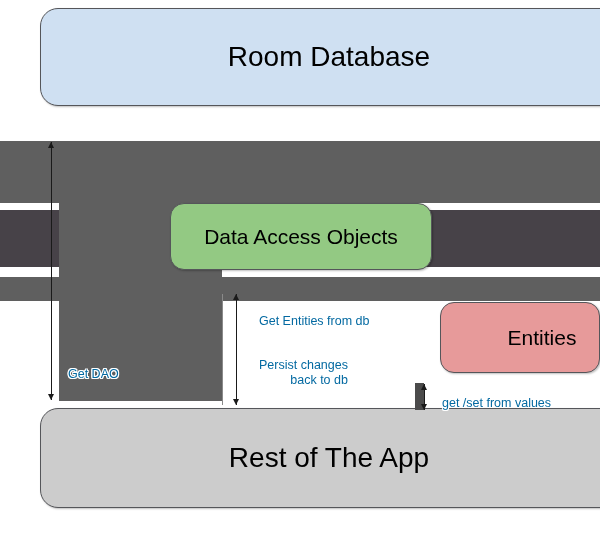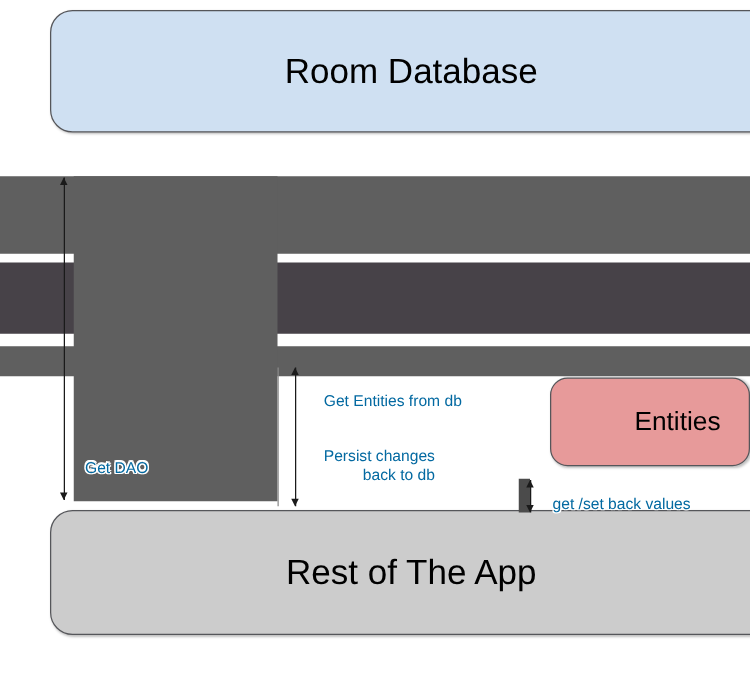--- a/index.html
+++ b/index.html
@@ -119,34 +119,37 @@
 
   <div class="band" id="band-upper"></div>
   <div class="band" id="band-middle"></div>
   <div class="band" id="band-lower"></div>
   <div id="column-left"></div>
 
   <div class="box" id="box-room-database">
     <span>Room Database</span>
   </div>
 
+  <div class="box" id="box-dao">
+    <span>Data Access Objects</span>
+  </div>
 
   <div class="box" id="box-entities">
     <span>Entities</span>
   </div>
 
   <div class="box" id="box-rest-of-app">
     <span>Rest of The App</span>
   </div>
 
   <div class="varrow" id="arrow-get-dao"></div>
   <div id="rule-column"></div>
   <div class="varrow" id="arrow-entities-db"></div>
   <div id="block-field-values"></div>
   <div class="varrow" id="arrow-field-values"></div>
 
   <div class="label" id="label-get-dao">Get DAO</div>
   <div class="label" id="label-get-entities">Get Entities from db</div>
   <div class="label" id="label-persist">Persist changes
 back to db</div>
-  <div class="label" id="label-field-values">get /set back values</div>
+  <div class="label" id="label-field-values">get /set from values</div>
 
 </div>
 
 </body></html>

